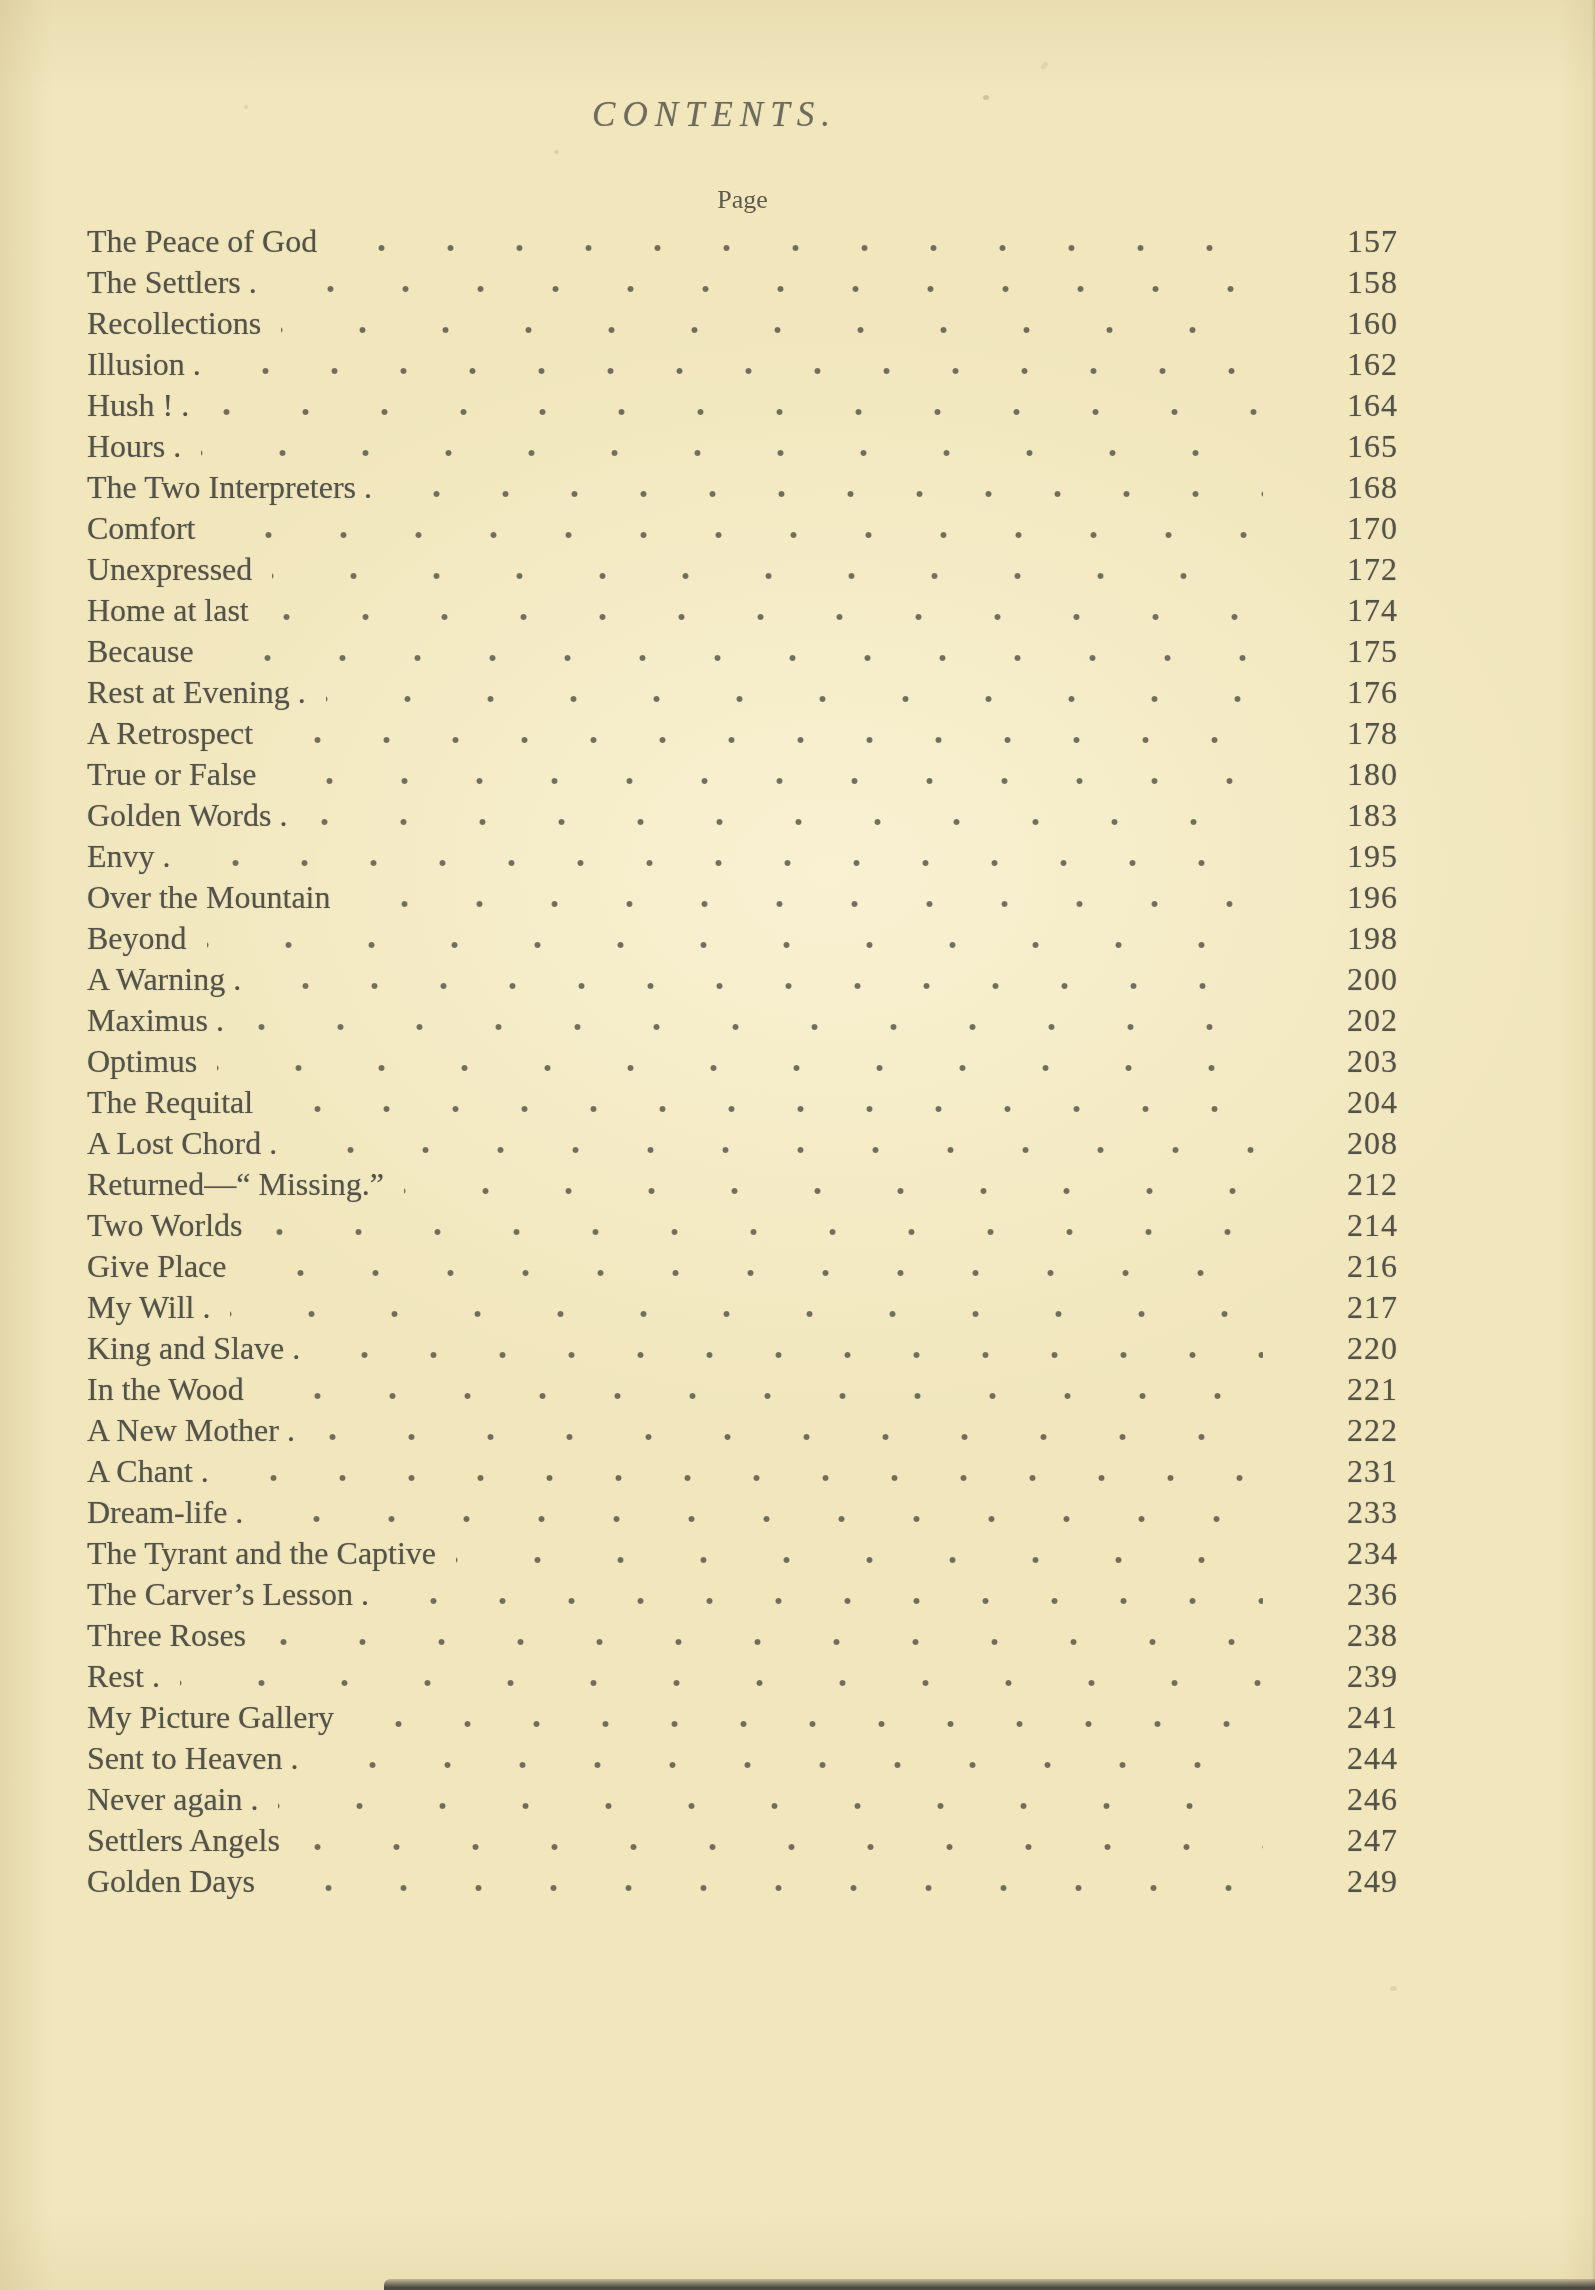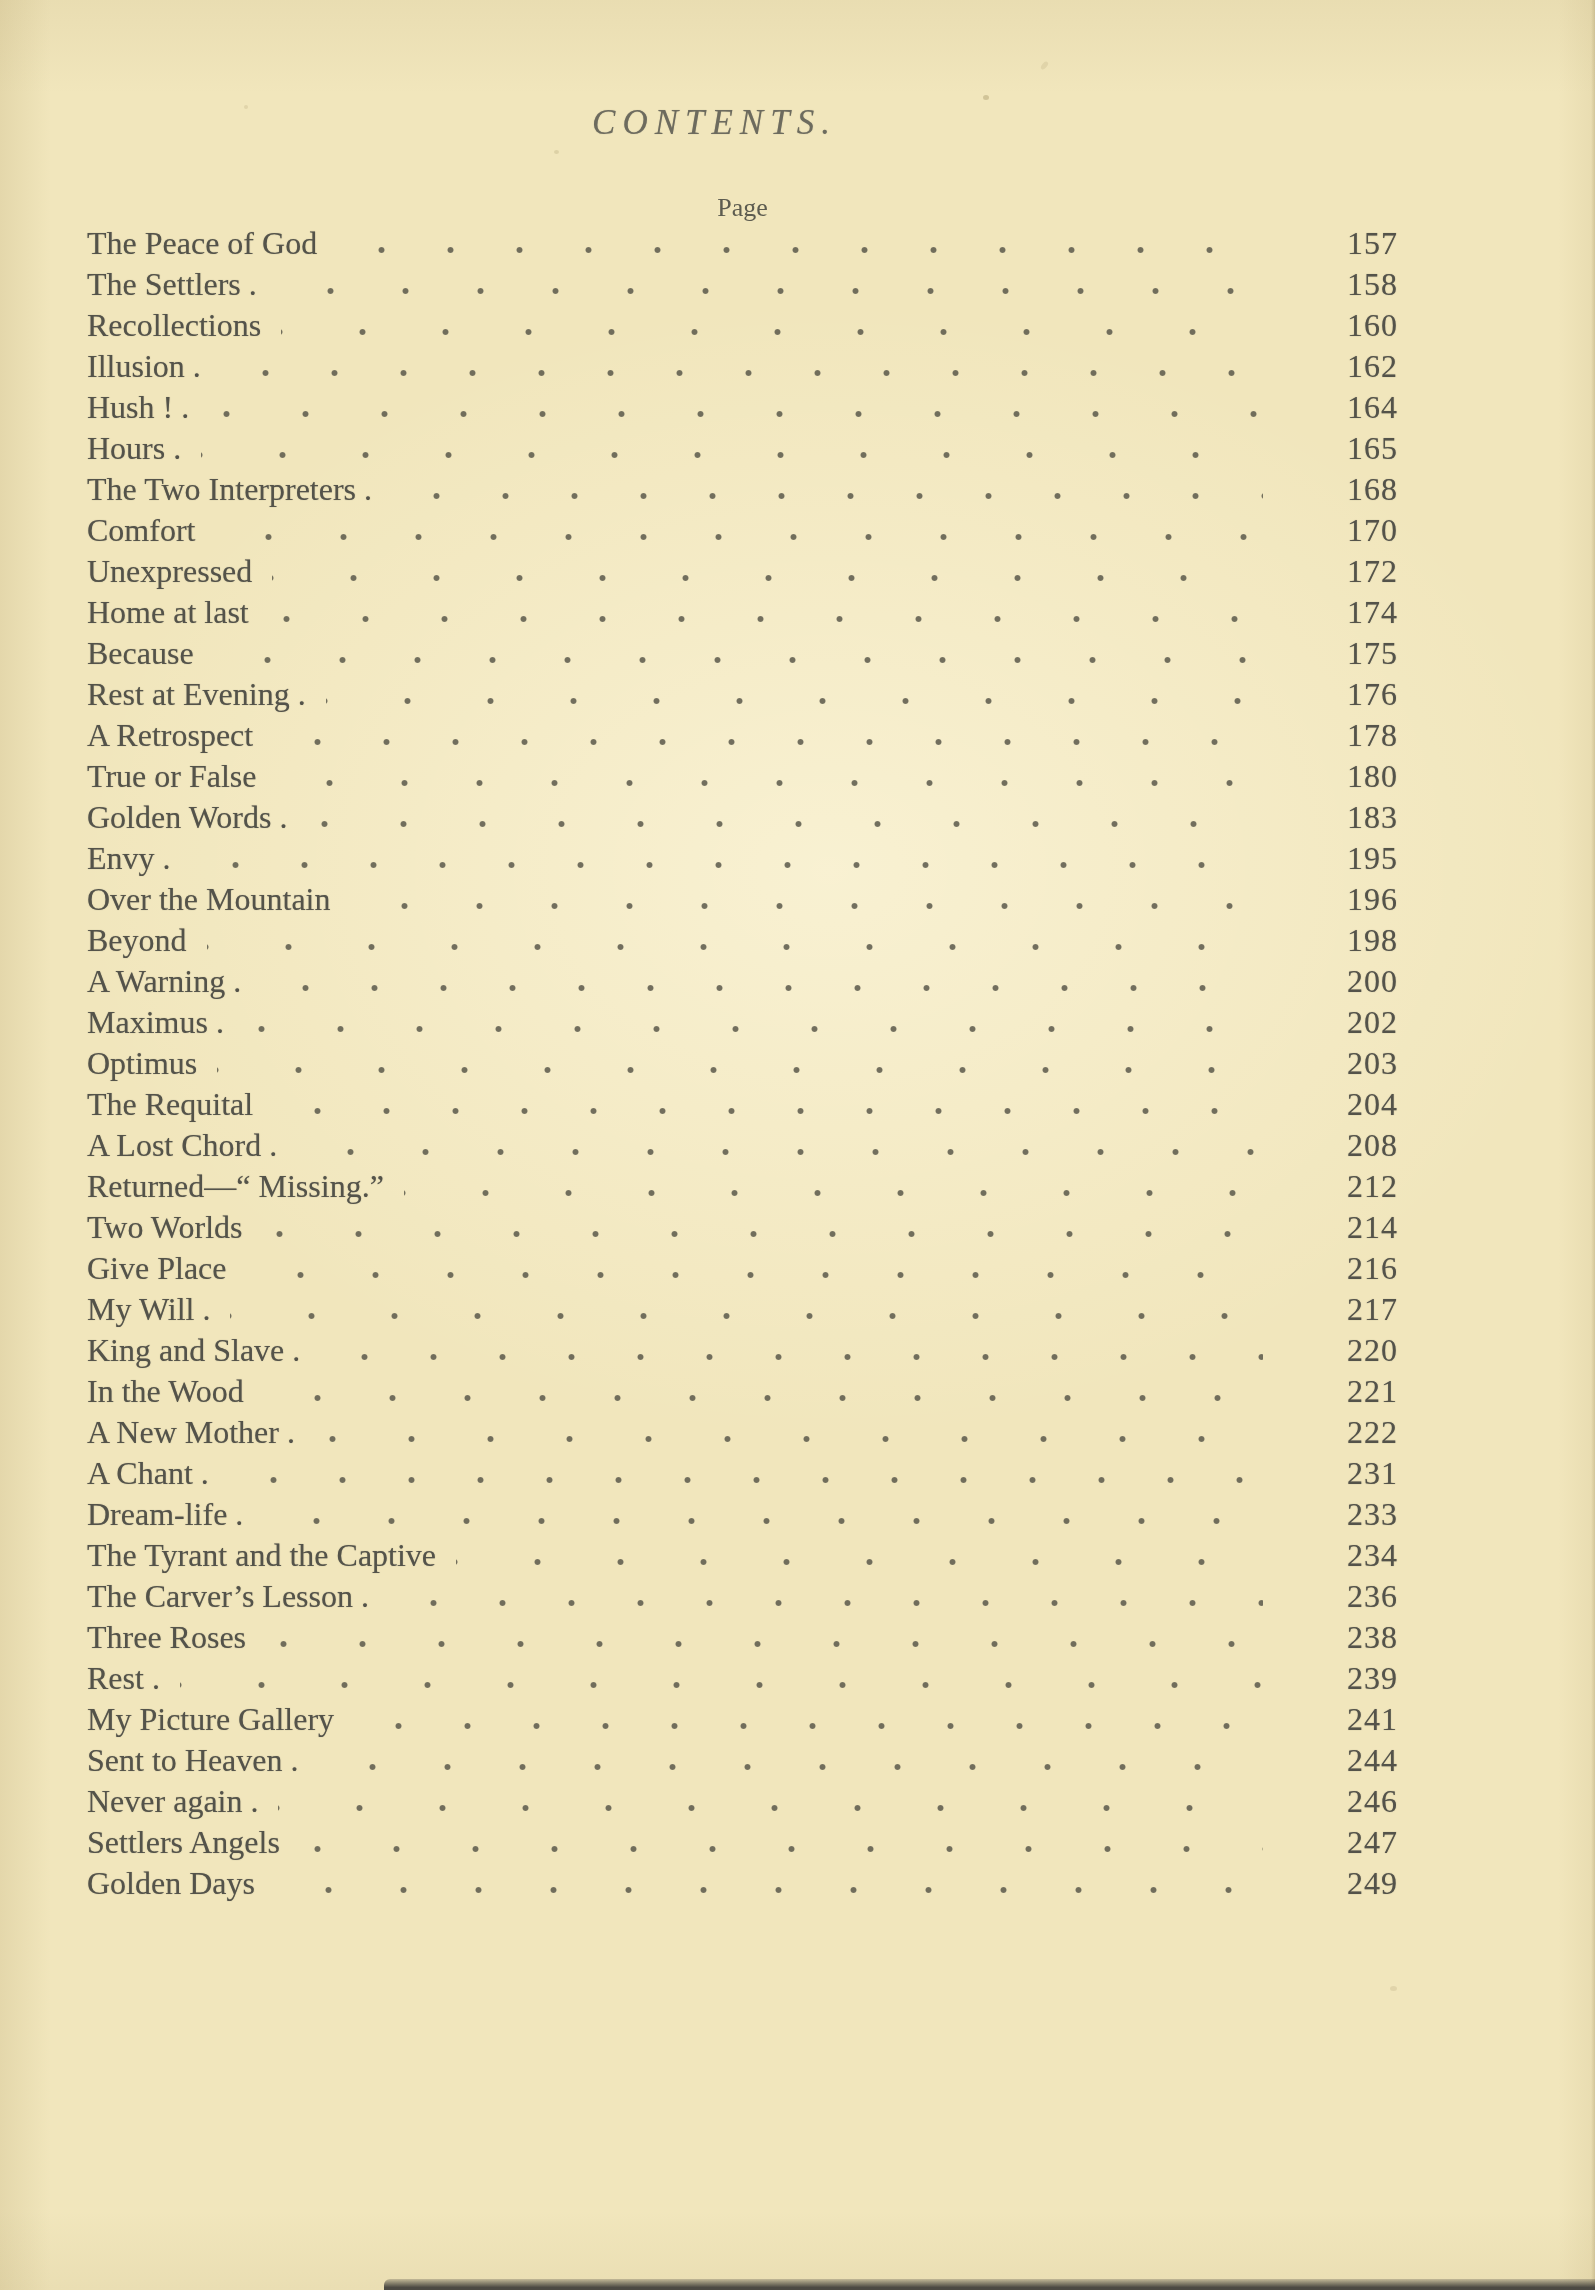--- a/index.html
+++ b/index.html
@@ -11,41 +11,41 @@
     font-family:"Liberation Serif", serif;
     color:#54534a;
     background:
       radial-gradient(1089px 812px at 52% 38%, rgba(255,250,228,0.55), rgba(255,250,228,0) 70%),
       linear-gradient(90deg, rgba(140,115,55,0.13), rgba(140,115,55,0) 51px),
       linear-gradient(270deg, rgba(140,115,55,0.09), rgba(140,115,55,0) 38px),
       linear-gradient(180deg, rgba(140,115,55,0.08), rgba(140,115,55,0) 94px),
       linear-gradient(0deg, rgba(140,115,55,0.07), rgba(140,115,55,0) 79px),
       #f1e6bc;
   }
-  .content { position:absolute; left:87px; right:198px; top:16px; }
+  .content { position:absolute; left:87px; right:198px; top:8px; }
 
   .doc-title {
     margin-top:87px;
     text-align:center;
     font-style:italic;
     font-size:35px;
     letter-spacing:7px;
     color:#6d6b5e;
     position:relative; left:-28px;
     text-shadow:0 0 1px rgba(109,107,94,0.45);
   }
 
   .page-col-header {
     text-align:center;
     font-size:26px;
     margin-top:50px;
     color:#5d5c50;
   }
 
-  .toc { }
+  .toc { margin-top:6px; }
   .toc-row {
     display:flex;
     align-items:baseline;
     height:41px;
     font-size:32px;
     line-height:41px;
   }
   .toc-title {
     white-space:nowrap;
     text-shadow:0 0 1px rgba(84,83,74,0.5);

